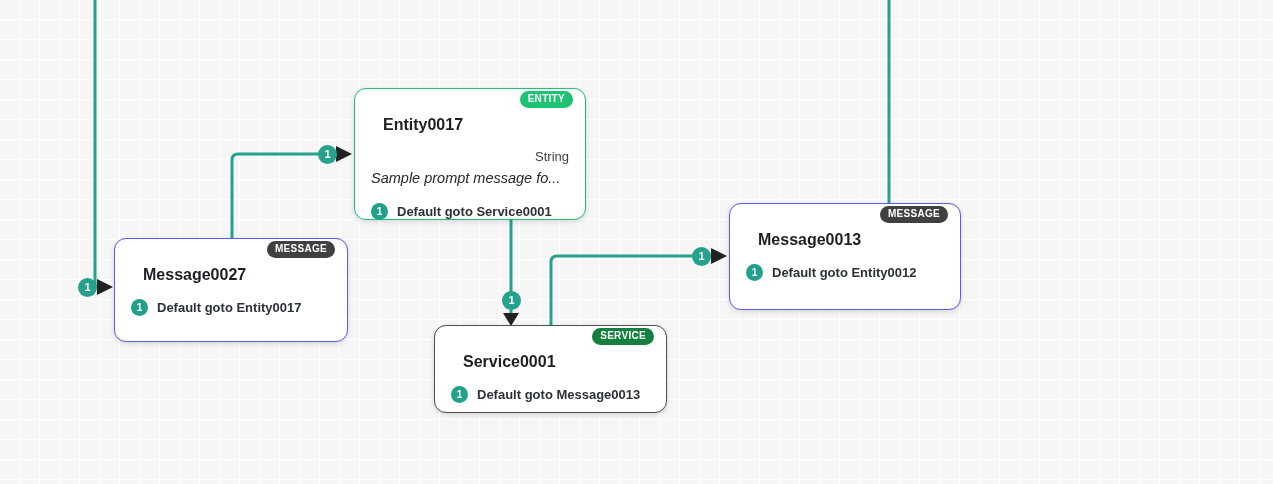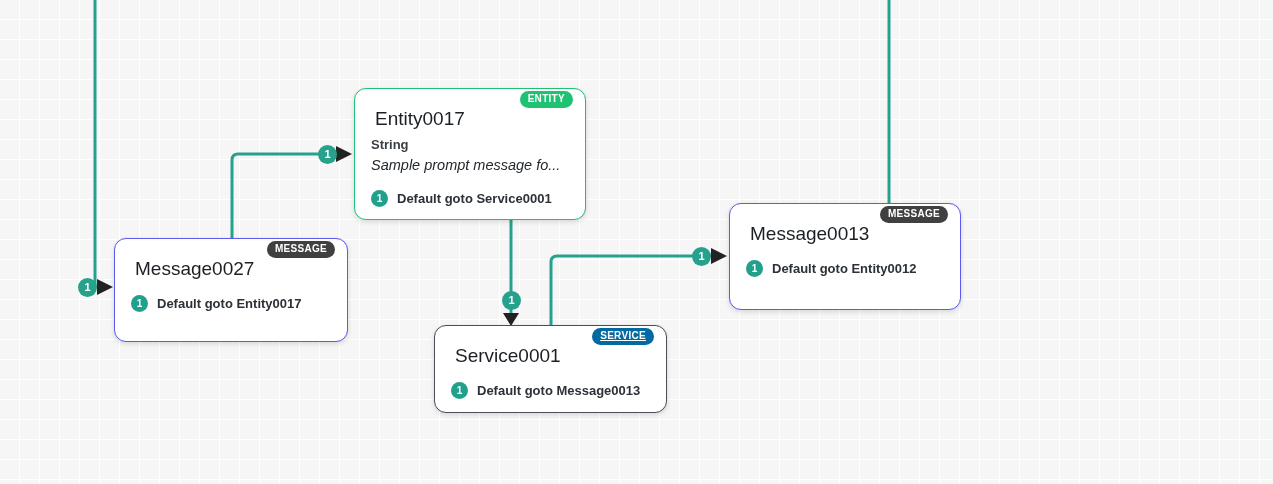--- a/index.html
+++ b/index.html
@@ -83,37 +83,38 @@
     padding: 3px 8px 4px 8px;
     font-size: 10px;
     font-weight: 700;
     letter-spacing: 0.3px;
     color: #ffffff;
     line-height: 1;
     white-space: nowrap;
   }
   .badge-message { background: #404040; }
   .badge-entity  { background: #1ec272; }
-  .badge-service { background: #0369a1; text-decoration: underline; }
+  .badge-service { background: #15803d; }
 
   .node-title {
-    font-size: 19px;
-    font-weight: 400;
+    font-size: 16px;
+    font-weight: 700;
     color: #1c2024;
     line-height: 1.25;
-    margin: 4px;
+    margin: 12px;
     white-space: nowrap;
   }
   .node-subtype {
     font-size: 13px;
-    font-weight: 700;
+    font-weight: 400;
     color: #3a3f45;
     line-height: 1.5;
     margin: 2px 0 0 0;
     white-space: nowrap;
+    text-align: right;
   }
   .node-desc {
     font-size: 14.5px;
     font-style: italic;
     font-weight: 400;
     color: #24292e;
     line-height: 1.45;
     margin: 1px 0 0 0;
     white-space: nowrap;
     overflow: hidden;

